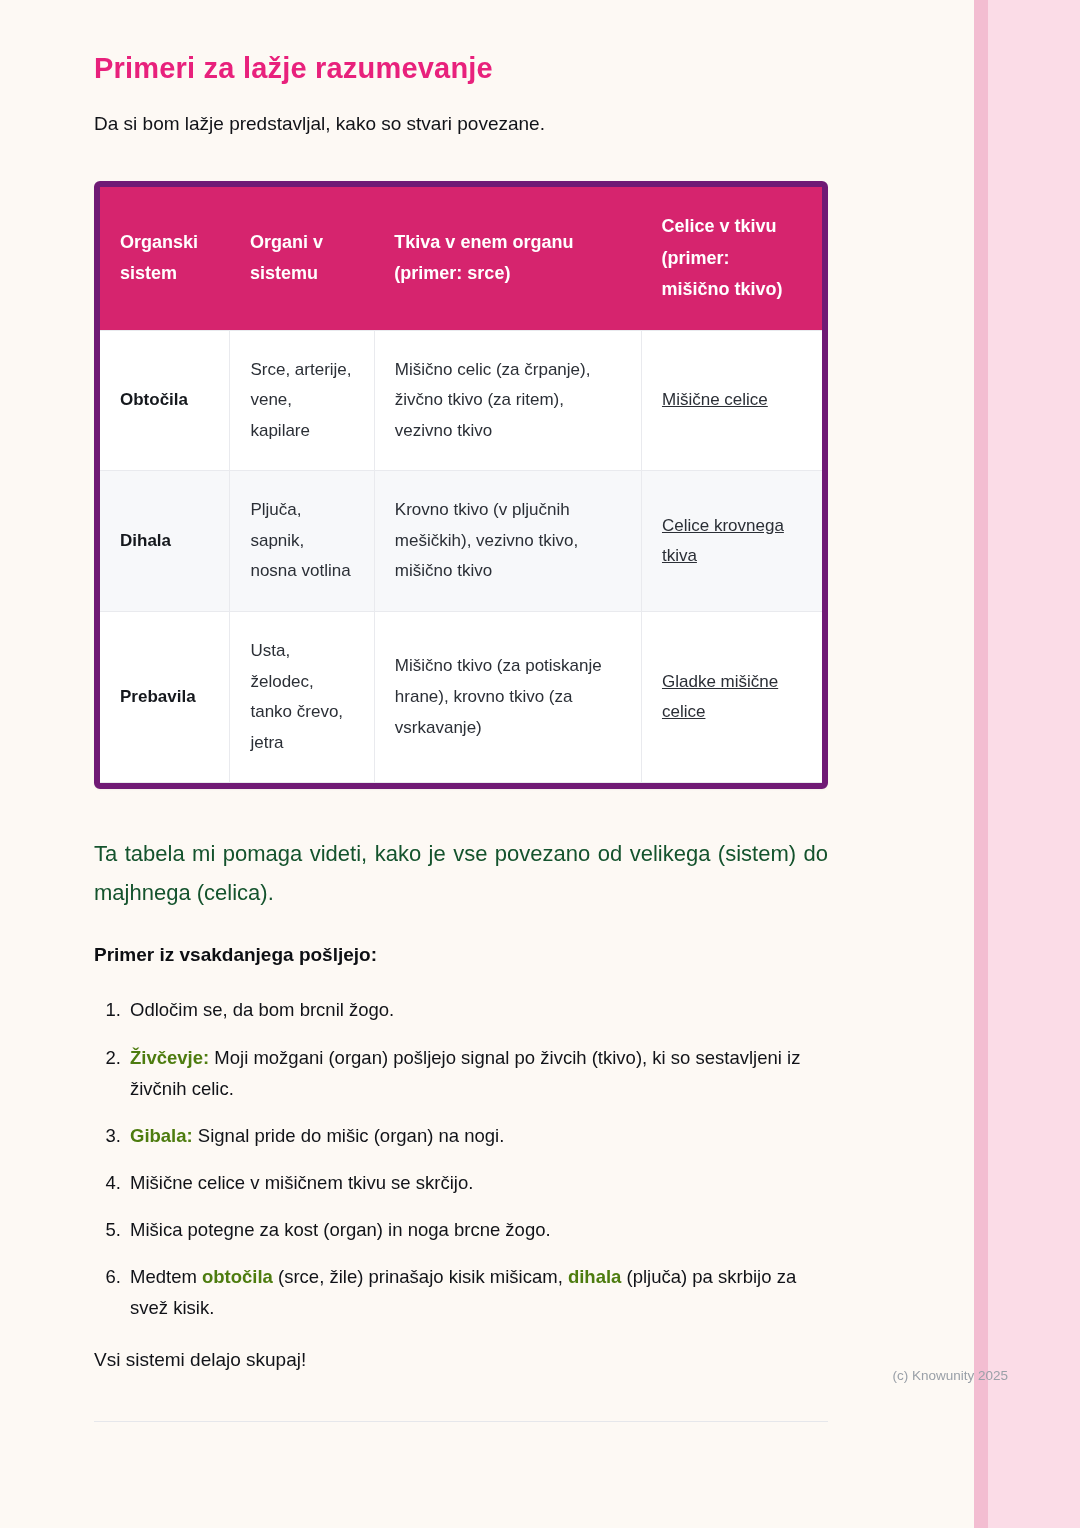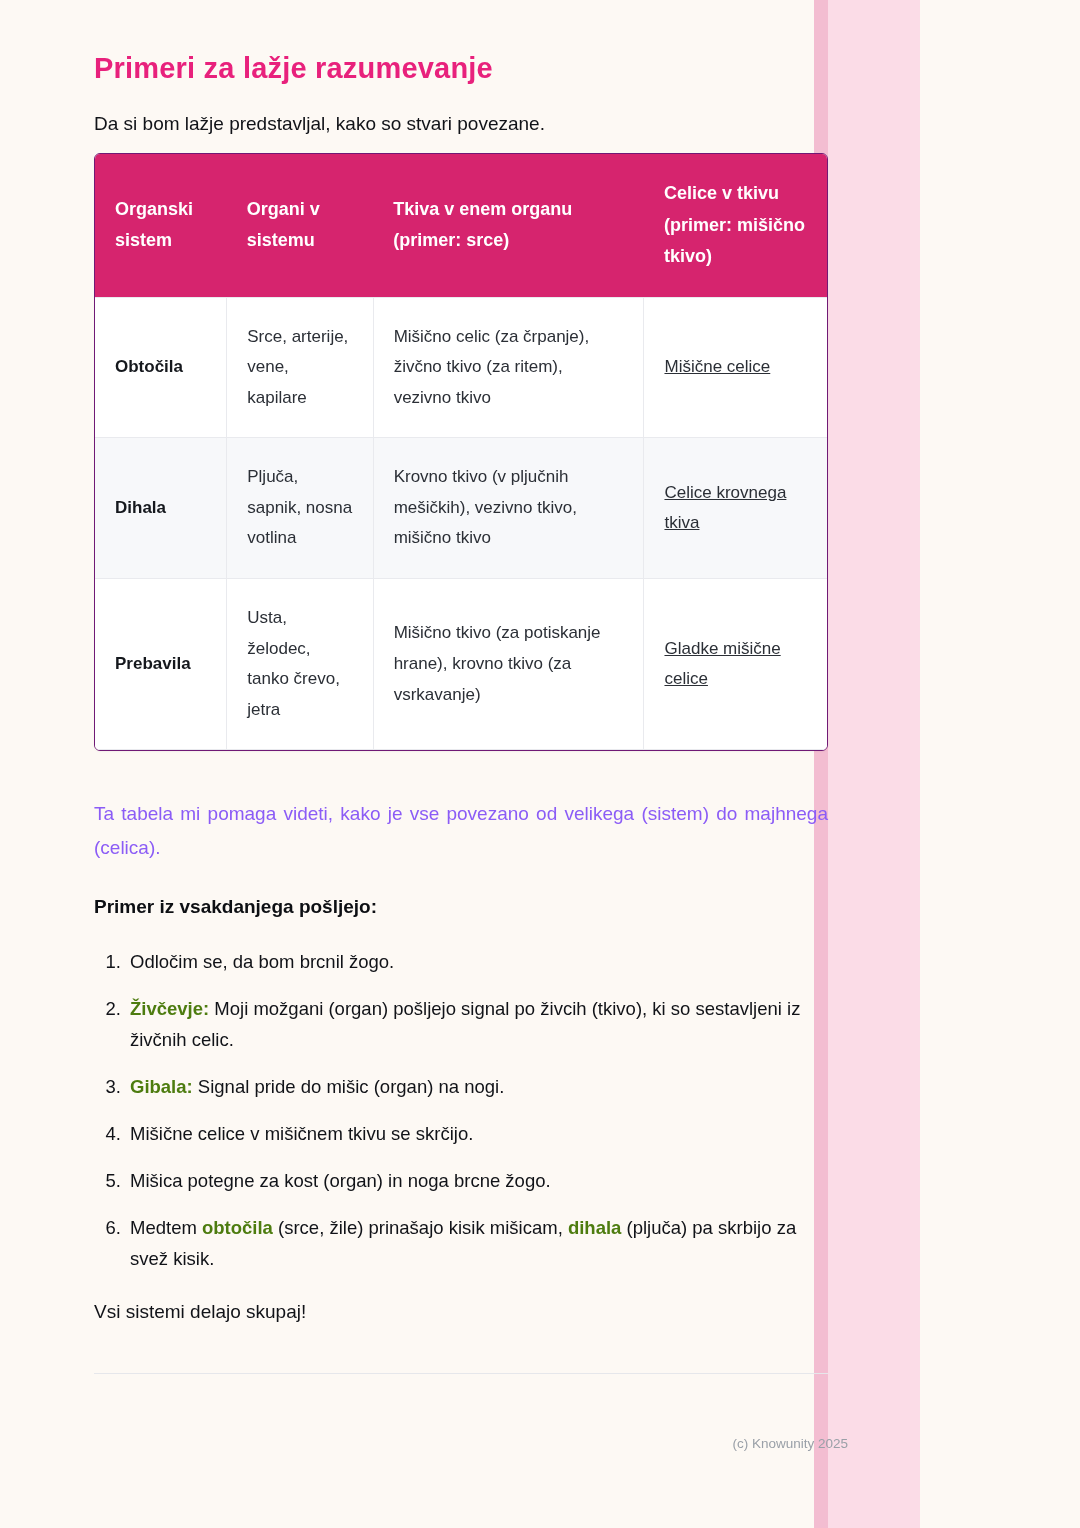--- a/index.html
+++ b/index.html
@@ -1,21 +1,21 @@
 <!DOCTYPE html>
 <html><head>
 <meta charset="utf-8">
 <style>
   * { margin: 0; padding: 0; box-sizing: border-box; }
   html, body { background: #fdf9f4; }
   body { font-family: "Liberation Sans", "DejaVu Sans", sans-serif; color: #15181d; }
 
   .page {
     position: relative;
-    width: 920px;
+    width: 1080px;
     height: 1528px;
     background: #fdf9f4;
     overflow: hidden;
   }
   .edge-line {
     position: absolute; top: 0; right: 92px; width: 14px; height: 100%;
     background: #f3bdd1;
   }
   .edge-band {
     position: absolute; top: 0; right: 0; width: 92px; height: 100%;
@@ -32,25 +32,25 @@
   h1.title {
     color: #e8217c;
     font-size: 29px;
     font-weight: bold;
     letter-spacing: 0.2px;
     margin-bottom: 28px;
   }
   p.intro {
     font-size: 19px;
     color: #111318;
-    margin-bottom: 18px;
+    margin-bottom: 46px;
   }
 
   .table-wrap {
-    border: 1px solid #701a75;
+    border: 6px solid #701a75;
     border-radius: 6px;
     overflow: hidden;
     box-shadow: 0 1px 2px rgba(0,0,0,0.04);
     margin-bottom: 46px;
     background: #fff;
   }
   table.systems {
     width: 100%;
     border-collapse: collapse;
     table-layout: fixed;
@@ -78,24 +78,24 @@
     line-height: 1.8;
     border: 1px solid #e9eaee;
     background: #ffffff;
   }
   table.systems tr.alt td { background: #f7f8fa; }
   table.systems td.sys { font-weight: bold; color: #15181d; }
   table.systems td:first-child { border-left: none; }
   table.systems td:last-child { border-right: none; text-decoration: underline; }
 
   p.summary {
-    font-size: 19px;
+    font-size: 22px;
     line-height: 1.75;
     text-align: justify;
-    color: #8b5cf6;
+    color: #14532d;
     margin-bottom: 32px;
   }
   p.subhead {
     font-size: 19px;
     font-weight: bold;
     color: #0d0f13;
     margin-bottom: 28px;
   }
 
   ol.steps {
@@ -114,21 +114,21 @@
   }
 
   .divider {
     border-top: 1px solid #e6e7eb;
     margin-top: 50px;
     width: 734px;
   }
 
   .copyright {
     position: absolute;
-    top: 1436px;
+    top: 1368px;
     right: 72px;
     font-size: 13.5px;
     color: #9aa0a8;
     z-index: 2;
   }
 </style>
 </head>
 <body>
 
 <div class="page">

